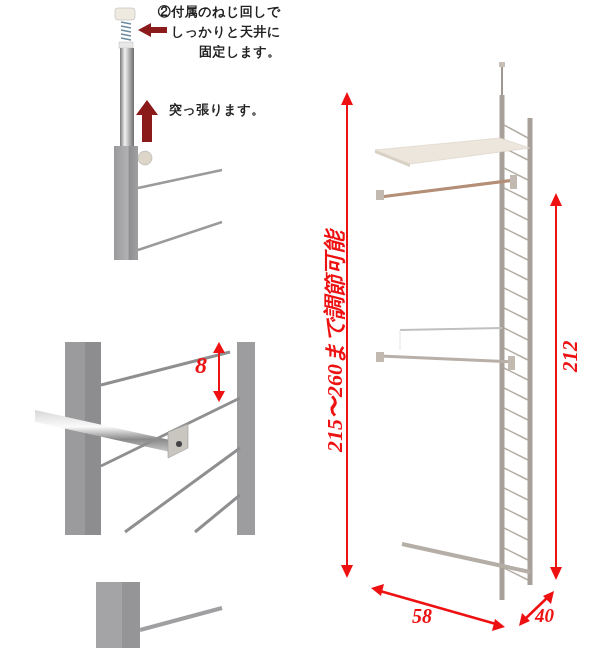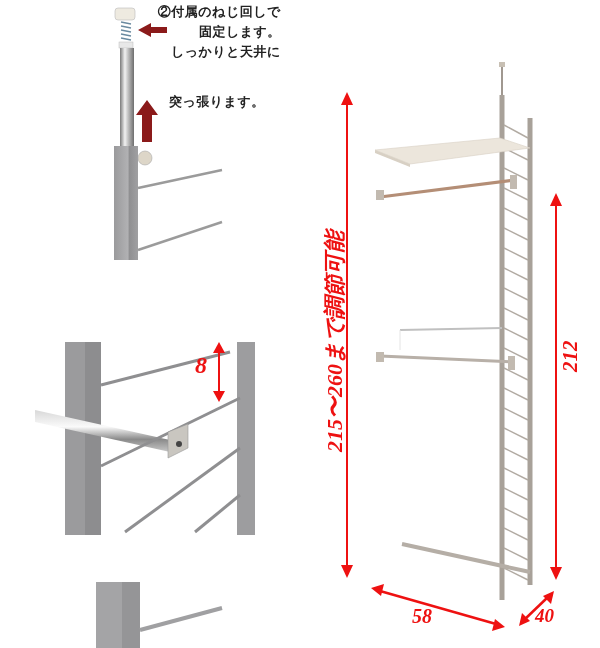--- a/index.html
+++ b/index.html
@@ -54,26 +54,26 @@
   <svg width="300" height="260">
     <polygon points="121,30 134,23 134,27 150,27 150,33 134,33 134,37" fill="#8b1a1a"></polygon>
   </svg>
 
   <svg width="300" height="260">
     <polygon points="130,100 141,115 135,115 135,142 125,142 125,115 119,115" fill="#8b1a1a"></polygon>
   </svg>
 
   <div class="abs jp" style="left:140px;top:2px;">
     <div>②付属のねじ回しで</div>
+    <div style="padding-left:14px;">しっかりと天井に</div>
     <div style="padding-left:12px;">固定します。</div>
-    <div style="padding-left:14px;">しっかりと天井に</div>
   </div>
 
   <div class="abs jp" style="left:140px;top:92px;">
-    <div style="padding-left:12px;">突っ張ります。</div>
+    <div style="padding-left:12px;margin-top:8px;">突っ張ります。</div>
   </div>
 </div>
 
 <div class="abs" style="left:30px;top:340px;width:240px;height:195px;">
   <svg width="240" height="195">
     <defs>
       <linearGradient id="postG" x1="0" x2="1" y1="0" y2="0">
         <stop offset="0" stop-color="#8e8e90"></stop>
         <stop offset="0.55" stop-color="#a8a8aa"></stop>
         <stop offset="0.56" stop-color="#8a8a8c"></stop>

